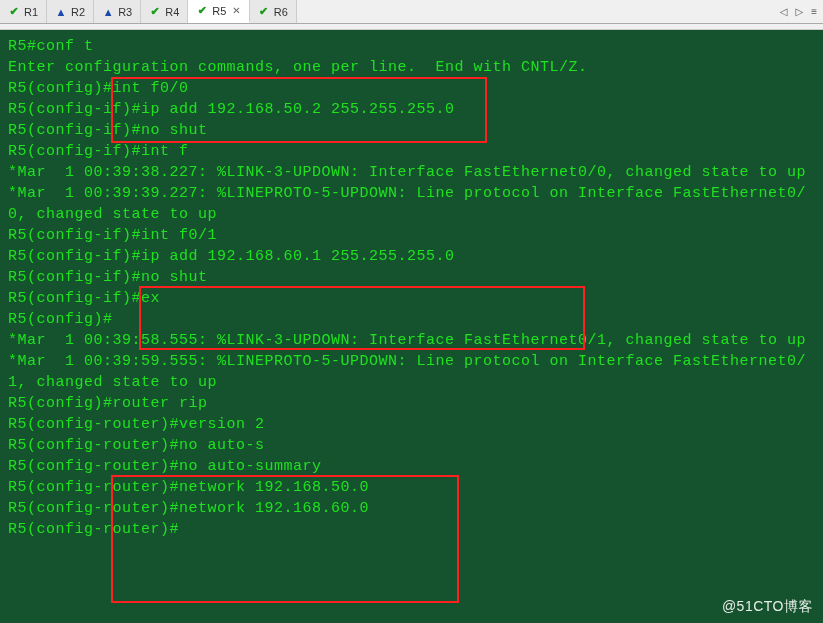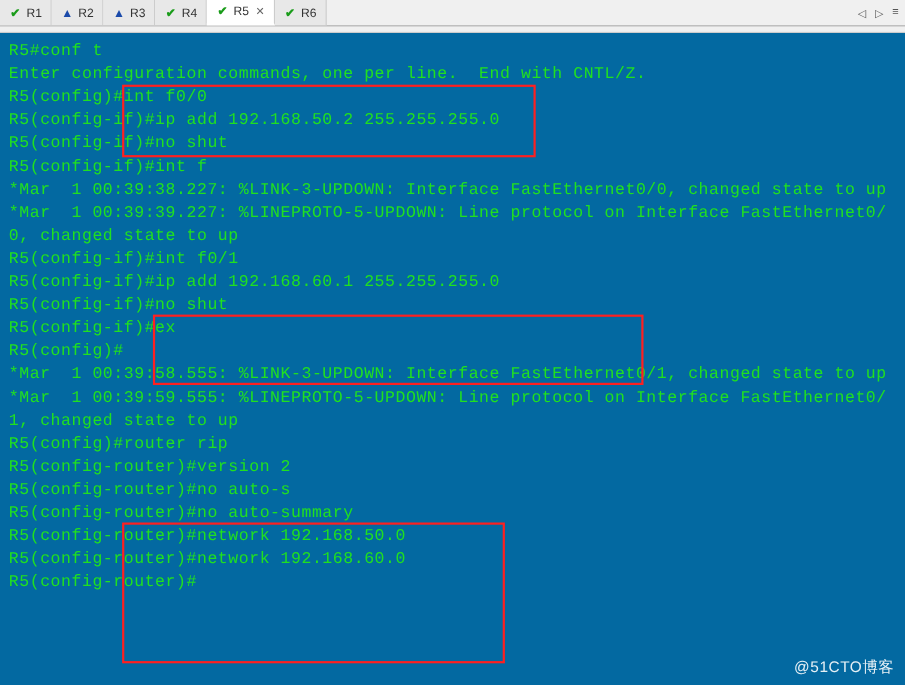--- a/index.html
+++ b/index.html
@@ -59,21 +59,21 @@
       color: #555;
       cursor: pointer;
       padding: 0 2px;
     }
     .divider-bar {
       height: 6px;
       background: #f0f0f0;
       border-bottom: 1px solid #ccc;
     }
     .terminal {
-      background: #0369a1;
+      background: #14532d;
       color: #20e020;
       font-family: 'Courier New', monospace;
       font-size: 15px;
       line-height: 21px;
       padding: 6px 8px;
       white-space: pre-wrap;
       word-break: break-all;
       height: calc(100% - 30px);
       position: relative;
       letter-spacing: 0.5px;

